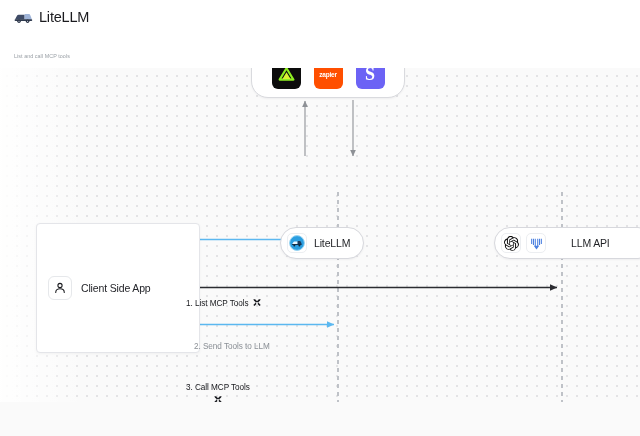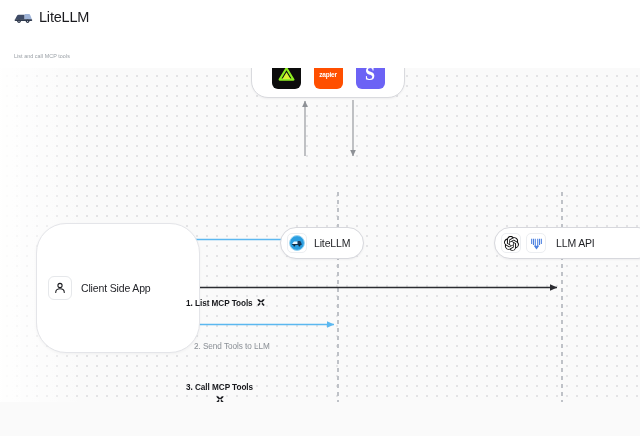--- a/index.html
+++ b/index.html
@@ -106,47 +106,47 @@
     display: flex; align-items: center; justify-content: center;
   }
 
   .node-llmapi { left: 494px; top: 159px; height: 32px; padding: 0 14px 0 6px; gap: 5px; width: 160px; }
   .api-badge {
     width: 20px; height: 20px; border-radius: 5px;
     background: #ffffff; border: 1px solid #eceef1;
     display: flex; align-items: center; justify-content: center;
     flex: 0 0 auto;
   }
-  .node-llmapi .pill-label { margin-left: 5px; }
+  .node-llmapi .pill-label { margin-left: 20px; }
 
   .client-box {
     position: absolute; left: 36px; top: 155px;
     width: 164px; height: 130px;
     background: #ffffff;
     border: 1.1px solid #e4e5e9;
-    border-radius: 30px;
+    border-radius: 4px;
     display: flex; align-items: center;
     box-shadow: 0 1px 3px rgba(16,18,30,0.045);
   }
   .client-inner { display: flex; align-items: center; gap: 9px; padding-left: 11px; }
   .client-badge {
     width: 24px; height: 24px; border-radius: 6px;
     background: #ffffff; border: 1px solid #e6e8eb;
     display: flex; align-items: center; justify-content: center;
   }
   .client-label { font-size: 10.5px; color: #24252a; letter-spacing: -0.15px; }
 
   
   .edge-label {
     position: absolute;
     font-size: 8.2px; letter-spacing: -0.05px;
     display: flex; align-items: center; gap: 3px;
     white-space: nowrap;
   }
-  .edge-label.dark  { color: #17181c; font-weight: 700; }
+  .edge-label.dark  { color: #17181c; font-weight: 400; }
   .edge-label.muted { color: #8b9096; font-weight: 400; }
   .tools-emoji {
     display: inline-flex; align-items: center; justify-content: center;
     width: 10px; height: 10px;
   }
 
   .lbl-1 { left: 186px; top: 230px; }
   .lbl-2 { left: 194px; top: 274px; }
   .lbl-3 { left: 186px; top: 315px; flex-direction: column; }
 </style>

